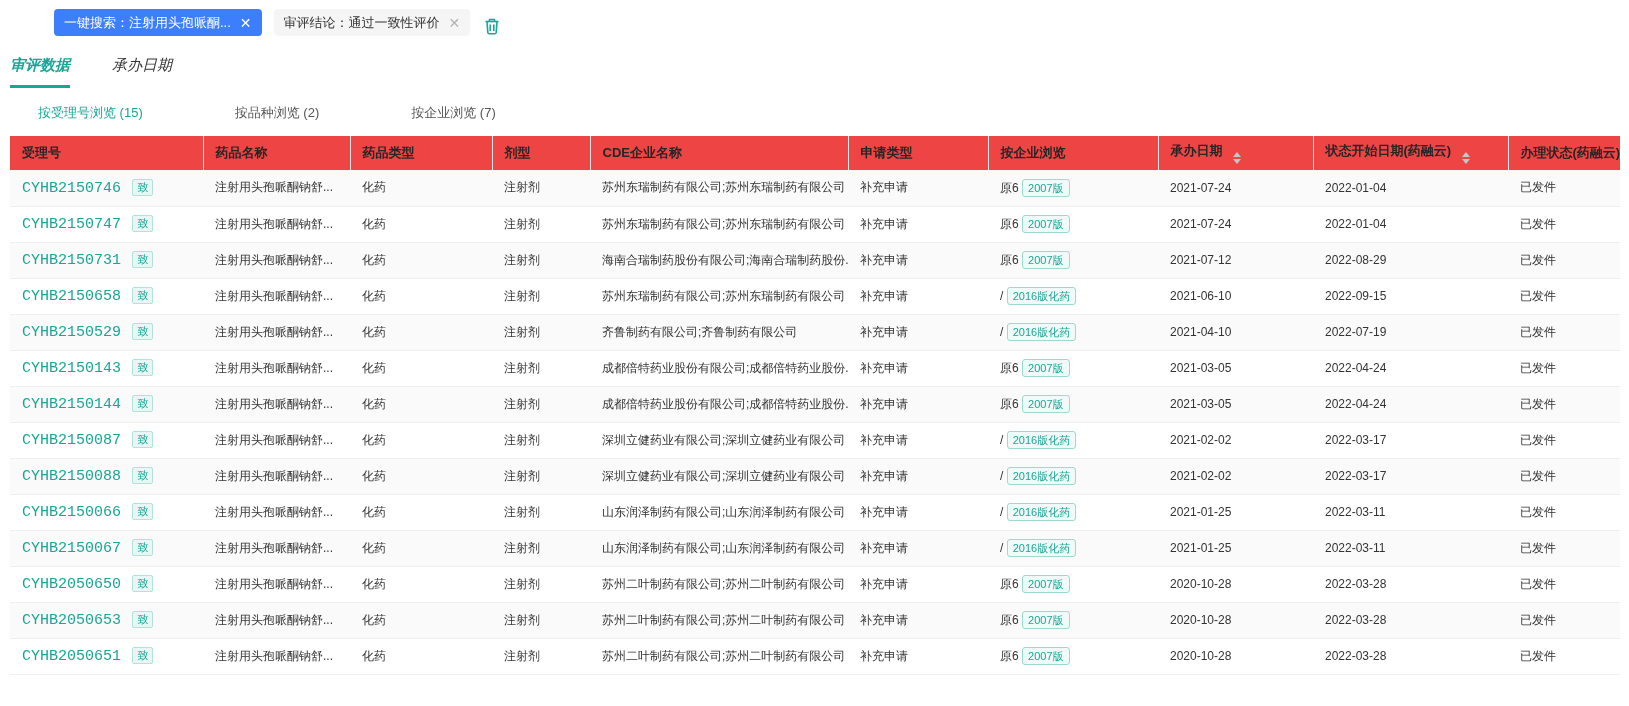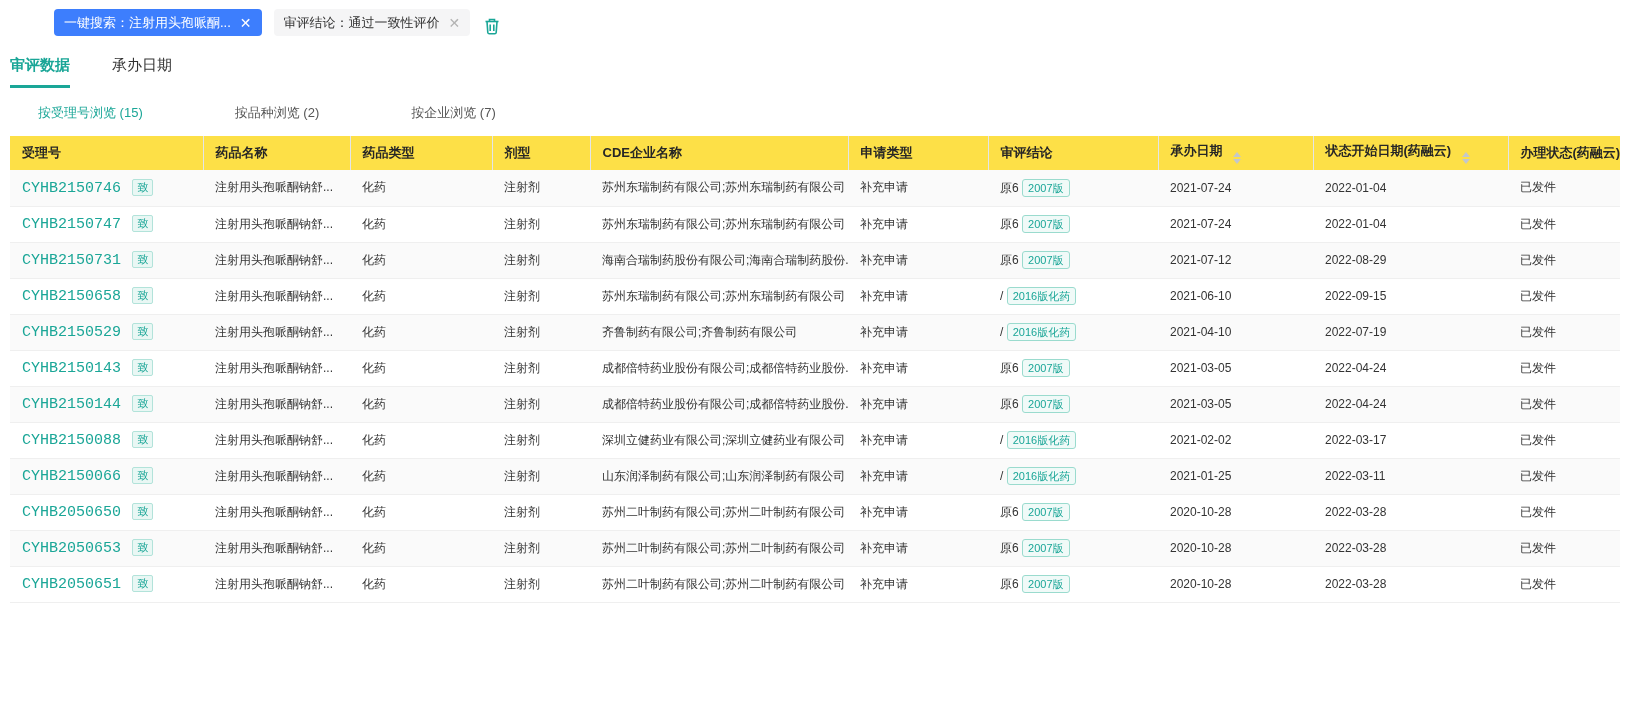--- a/index.html
+++ b/index.html
@@ -13,35 +13,35 @@
     border-radius:4px; font-size:13px; white-space:nowrap; }
   .tag-blue { background:#3D7EFD; color:#fff; }
   .tag-gray { background:#f5f5f6; color:#333; }
   .tag .close { margin-left:9px; font-size:14px; cursor:pointer; line-height:1; }
   .tag-blue .close { color:#fff; }
   .tag-gray .close { color:#b3b3b3; }
   .trash { width:20px; height:20px; cursor:pointer; display:inline-flex; }
 
   
   .tabs { display:flex; gap:42px; margin-top:20px; border-bottom:0; padding-left:0; }
-  .tab { font-size:15px; color:#333; padding-bottom:10px; cursor:pointer; }
+  .tab { font-size:15px; color:#333; padding-bottom:10px; cursor:pointer;font-style:italic; }
   .tab.active { color:#1AA697; font-weight:bold; border-bottom:3px solid #1AA697; }
 
   
   .subtabs { display:flex; gap:64px; margin-top:16px; }
   .subtab { font-size:13px; color:#555; cursor:pointer; white-space:nowrap;margin-left:28px; }
   .subtab.active { color:#1AA697; }
 
   
   .tablewrap { margin-top:14px; width:1610px; }
   table { border-collapse:collapse; table-layout:fixed; width:1610px; }
   col.c1{width:193px} col.c2{width:147px} col.c3{width:142px} col.c4{width:98px}
   col.c5{width:258px} col.c6{width:140px} col.c7{width:170px} col.c8{width:155px}
   col.c9{width:195px} col.c10{width:112px}
-  th { background:#fde047; height:34px; text-align:left; font-size:13px; color:#262626;
+  th { background:#ef4444; height:34px; text-align:left; font-size:13px; color:#262626;
     font-weight:bold; padding:0 6px 0 12px; white-space:nowrap; overflow:hidden;
     border-right:1px solid #e3e5e9; }
   th:last-child { border-right:0;margin-left:16px; }
   td { height:36px; font-size:12px; color:#333; padding:0 6px 0 12px; white-space:nowrap;
     overflow:hidden; border-bottom:1px solid #efefef; }
   tbody tr:nth-child(odd) td { background:#fafafa; }
   tbody tr:nth-child(even) td { background:#fff; }
   .id-link { color:#1AA697; cursor:pointer; font-size:15px; text-decoration:none;font-family:Liberation Mono, monospace; }
   .zhi-badge { display:inline-block; margin-left:8px; font-size:11px; color:#1AA697;
     background:#e9f7f4; border:1px solid #b2e3da; border-radius:2px; padding:1px 4px;
@@ -105,21 +105,21 @@
           <col class="c10">
       </colgroup>
       <thead>
         <tr>
           <th><span>受理号</span></th>
           <th><span>药品名称</span></th>
           <th><span>药品类型</span></th>
           <th><span>剂型</span></th>
           <th><span>CDE企业名称</span></th>
           <th><span>申请类型</span></th>
-          <th><span>审评结论</span></th>
+          <th><span>按企业浏览</span></th>
           <th>
             <span>承办日期</span>
             <span class="sort">
                 <i class="up"></i>
                 <i class="dn"></i>
               </span>
           </th>
           <th>
             <span>状态开始日期(药融云)</span>
             <span class="sort">
@@ -252,39 +252,75 @@
     <td>
       <span>原6</span>
       <span class="reg-badge">2007版</span>
     </td>
     <td>2021-03-05</td>
     <td>2022-04-24</td>
     <td>已发件</td>
   </tr>
           <tr>
     <td>
-      <a class="id-link">CYHB2150088</a>
+      <a class="id-link">CYHB2150087</a>
       <span class="zhi-badge">致</span>
     </td>
     <td>注射用头孢哌酮钠舒...</td>
     <td>化药</td>
     <td>注射剂</td>
     <td>深圳立健药业有限公司;深圳立健药业有限公司</td>
     <td>补充申请</td>
     <td>
       <span>/</span>
       <span class="reg-badge">2016版化药</span>
     </td>
     <td>2021-02-02</td>
     <td>2022-03-17</td>
     <td>已发件</td>
   </tr>
           <tr>
     <td>
+      <a class="id-link">CYHB2150088</a>
+      <span class="zhi-badge">致</span>
+    </td>
+    <td>注射用头孢哌酮钠舒...</td>
+    <td>化药</td>
+    <td>注射剂</td>
+    <td>深圳立健药业有限公司;深圳立健药业有限公司</td>
+    <td>补充申请</td>
+    <td>
+      <span>/</span>
+      <span class="reg-badge">2016版化药</span>
+    </td>
+    <td>2021-02-02</td>
+    <td>2022-03-17</td>
+    <td>已发件</td>
+  </tr>
+          <tr>
+    <td>
       <a class="id-link">CYHB2150066</a>
+      <span class="zhi-badge">致</span>
+    </td>
+    <td>注射用头孢哌酮钠舒...</td>
+    <td>化药</td>
+    <td>注射剂</td>
+    <td>山东润泽制药有限公司;山东润泽制药有限公司</td>
+    <td>补充申请</td>
+    <td>
+      <span>/</span>
+      <span class="reg-badge">2016版化药</span>
+    </td>
+    <td>2021-01-25</td>
+    <td>2022-03-11</td>
+    <td>已发件</td>
+  </tr>
+          <tr>
+    <td>
+      <a class="id-link">CYHB2150067</a>
       <span class="zhi-badge">致</span>
     </td>
     <td>注射用头孢哌酮钠舒...</td>
     <td>化药</td>
     <td>注射剂</td>
     <td>山东润泽制药有限公司;山东润泽制药有限公司</td>
     <td>补充申请</td>
     <td>
       <span>/</span>
       <span class="reg-badge">2016版化药</span>

